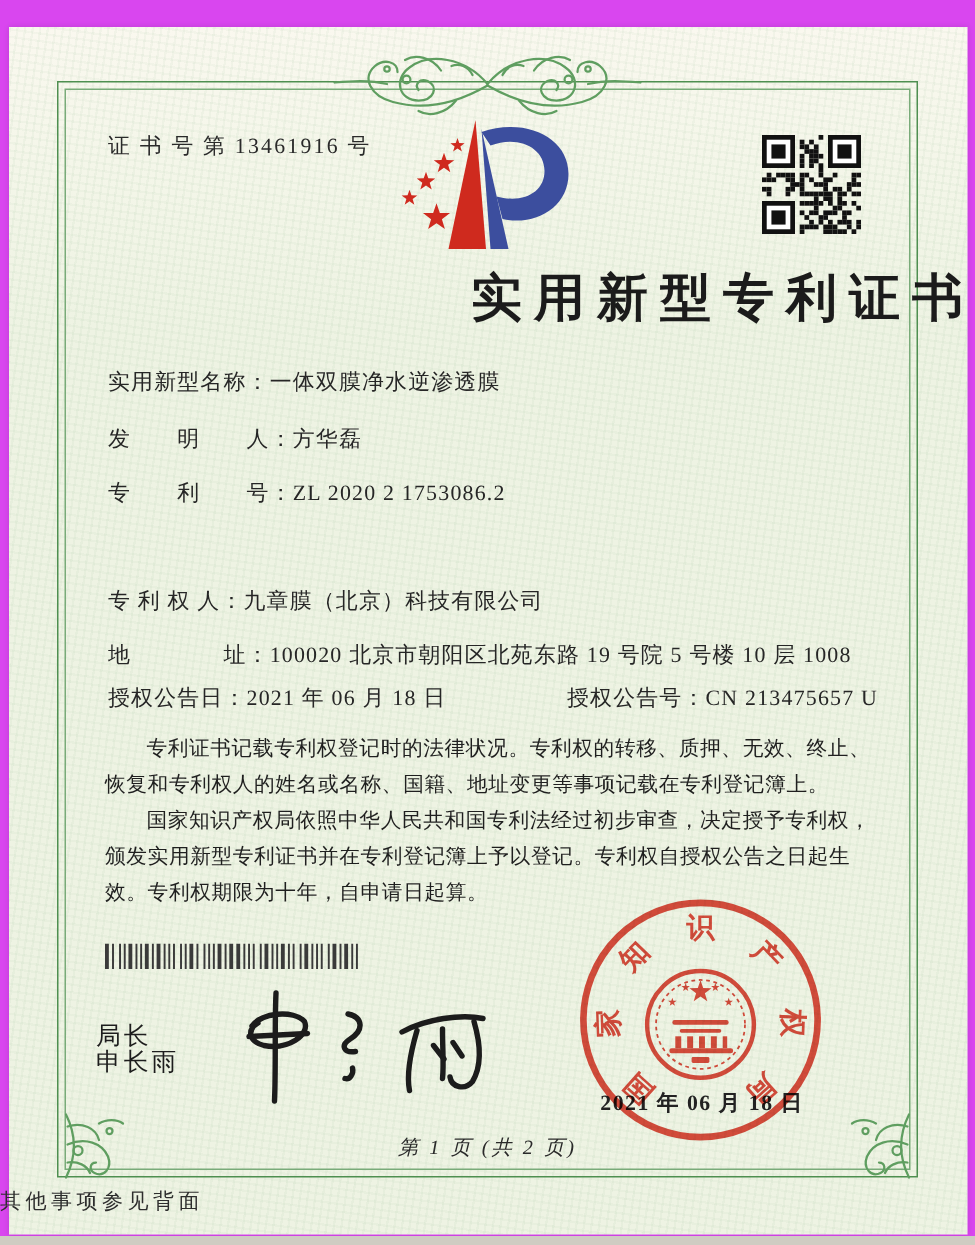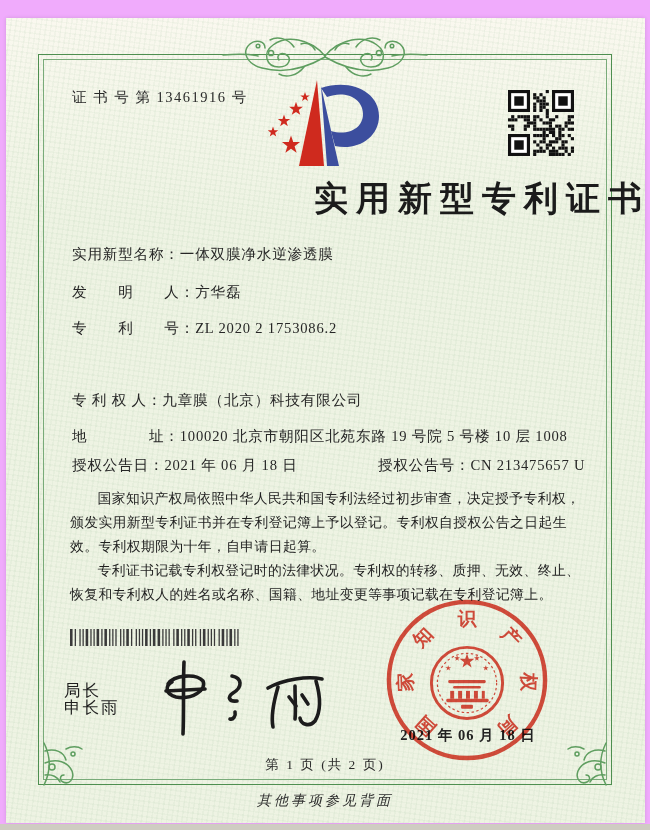--- a/index.html
+++ b/index.html
@@ -1,17 +1,17 @@
 <!DOCTYPE html>
 <html><head>
 <meta charset="utf-8">
 <style>
   html,body{margin:0;padding:0;}
   body{width:650px;height:830px;background:#f3f1e8;font-family:"Liberation Serif","DejaVu Serif",serif;}
-  .page{position:relative;width:650px;height:830px;overflow:hidden;background:#f0abfc;}
+  .page{position:relative;width:650px;height:830px;overflow:hidden;background:#d946ef;}
   .paper{position:absolute;left:6px;top:18px;right:5px;bottom:7px;
     background:linear-gradient(180deg,#faf8ef 0px,#f4f6e9 90px,#eef3e3 200px,#eef3e3 100%);
     box-shadow:0 0 4px rgba(0,0,0,.12);}
   .paper::before{content:"";position:absolute;inset:0;pointer-events:none;
     background:
       repeating-linear-gradient(98deg, rgba(110,165,115,.06) 0 1.5px, transparent 1.5px 5px),
       repeating-linear-gradient(8deg, rgba(110,165,115,.05) 0 1.5px, transparent 1.5px 5px);}
   .frame-outer{position:absolute;left:38px;top:54px;width:572px;height:729px;border:1.4px solid #4e8f50;}
   .frame-inner{position:absolute;left:43px;top:59px;width:562px;height:719px;border:1px solid #79ab79;}
   .abs{position:absolute;}
@@ -22,22 +22,22 @@
   .flabel{color:#262626;}
   .fvalue{color:#262626;}
   .grant-col2{position:absolute;left:306px;top:0;white-space:nowrap;}
   .paras{left:70px;top:487px;width:515px;color:#1f1f1f;}
   .paras p{margin:0;text-indent:2em;font-size:13.8px;line-height:1.74;letter-spacing:.4px;}
   .commissioner-title{left:64px;top:669px;font-size:16.5px;color:#1d1d1d;letter-spacing:2px;margin-top:11px;}
   .commissioner-name{left:64px;top:697px;font-size:16.5px;color:#1d1d1d;letter-spacing:2px;}
   .seal-date{left:386px;top:726px;width:164px;text-align:center;font-size:14.5px;font-weight:bold;
     color:#222;letter-spacing:1px;z-index:2;}
   .seal-box{left:383px;top:596px;z-index:3;opacity:.9;mix-blend-mode:multiply;}
-  .page-info{left:0;right:0;top:756px;text-align:center;font-size:13.5px;color:#2a2a2a;letter-spacing:2px;}
-  .back-note{left:0;right:0;top:792px;text-align:center;font-size:14px;color:#2d2d2d;letter-spacing:3px;font-style:italic;}
+  .page-info{left:0;right:0;top:756px;text-align:center;font-size:13.5px;color:#2a2a2a;letter-spacing:2px;font-style:italic;}
+  .back-note{left:0;right:0;top:792px;text-align:left;font-size:14px;color:#2d2d2d;letter-spacing:3px;}
   .photo-bottom{left:0;right:0;bottom:0;height:6px;background:#cfccc2;}
   svg{display:block;}
 </style>
 </head>
 <body>
 
 <div class="page">
   <div class="paper"></div>
 
   <div class="frame-outer abs"></div>
@@ -231,22 +231,22 @@
     <span class="flabel">地　　　　址：</span><span class="fvalue">100020 北京市朝阳区北苑东路 19 号院 5 号楼 10 层 1008</span>
   </div>
   <div class="abs field-row" style="top:456px">
     <span class="flabel">授权公告日：</span><span class="fvalue">2021 年 06 月 18 日</span>
     <span class="grant-col2">
       <span class="flabel">授权公告号：</span><span class="fvalue">CN 213475657 U</span>
     </span>
   </div>
 
   <div class="abs paras">
+    <p>专利证书记载专利权登记时的法律状况。专利权的转移、质押、无效、终止、恢复和专利权人的姓名或名称、国籍、地址变更等事项记载在专利登记簿上。</p>
     <p>国家知识产权局依照中华人民共和国专利法经过初步审查，决定授予专利权，颁发实用新型专利证书并在专利登记簿上予以登记。专利权自授权公告之日起生效。专利权期限为十年，自申请日起算。</p>
-    <p>专利证书记载专利权登记时的法律状况。专利权的转移、质押、无效、终止、恢复和专利权人的姓名或名称、国籍、地址变更等事项记载在专利登记簿上。</p>
   </div>
 
   <svg id="barcode" class="abs" style="left:70px;top:629px;" width="172" height="17" viewBox="0 0 172 17">
       <rect x="0" y="0" width="2.564363636363636" height="17" fill="#3a3a3a"></rect>
       <rect x="4.690909090909091" y="0" width="1.282181818181818" height="17" fill="#3a3a3a"></rect>
       <rect x="9.381818181818183" y="0" width="1.282181818181818" height="17" fill="#3a3a3a"></rect>
       <rect x="12.50909090909091" y="0" width="1.282181818181818" height="17" fill="#3a3a3a"></rect>
       <rect x="15.636363636363637" y="0" width="2.564363636363636" height="17" fill="#3a3a3a"></rect>
       <rect x="20.327272727272728" y="0" width="1.282181818181818" height="17" fill="#3a3a3a"></rect>
       <rect x="23.454545454545457" y="0" width="1.282181818181818" height="17" fill="#3a3a3a"></rect>

